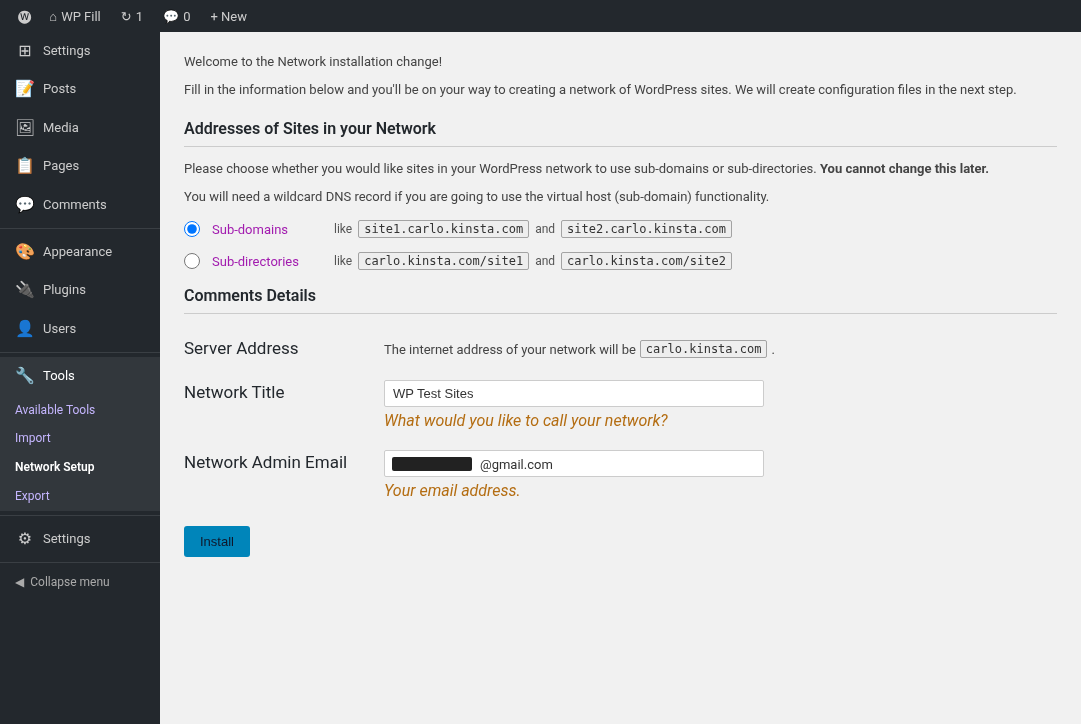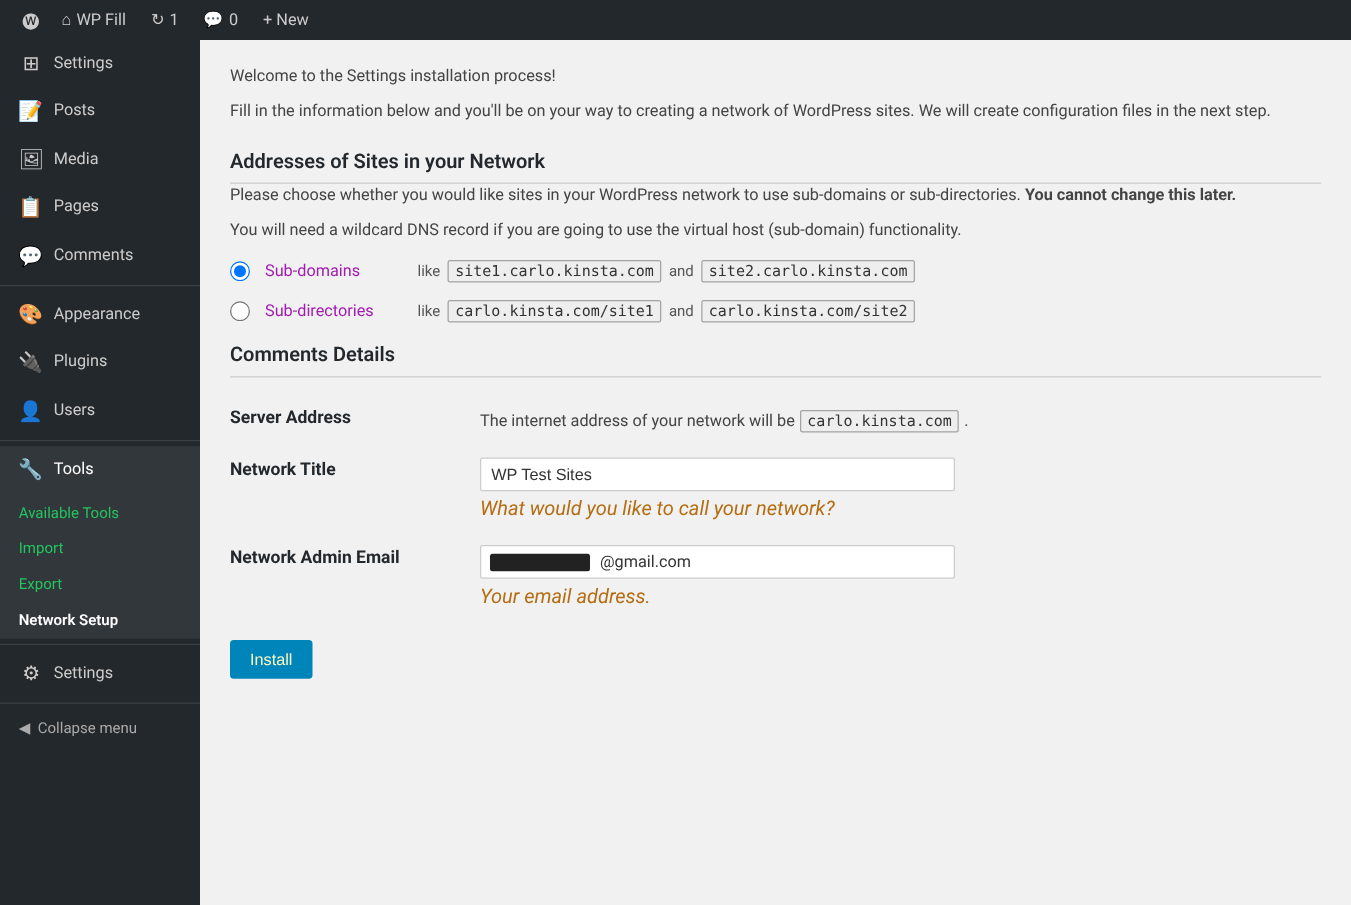--- a/index.html
+++ b/index.html
@@ -51,21 +51,21 @@
       line-height: 1.4;
     }
     .sidebar-item.active-parent { color: #fff; }
     .sidebar-icon { font-size: 16px; width: 20px; text-align: center; flex-shrink: 0; }
     .sidebar-sub {
       background: #32373c;
     }
     .sidebar-sub .sidebar-item {
       padding: 6px 15px 6px 15px;
       font-size: 12px;
-      color: #22c55e;
+      color: #c4b5fd;
     }
     .sidebar-sub .sidebar-item.active-sub { color: #fff; font-weight: bold; }
     .sidebar-divider { height: 1px; background: #3a3f44; margin: 4px 0; }
     .sidebar-collapse {
       display: flex;
       align-items: center;
       gap: 6px;
       padding: 8px 15px;
       color: #aaa;
       cursor: pointer;
@@ -95,20 +95,21 @@
     .description-text {
       color: #444;
       margin-bottom: 20px;
       font-size: 13px;
       line-height: 1.5;
     }
     h2.section-title {
       font-size: 16px;
       font-weight: 600;
       color: #23282d;
+      margin-bottom: 12px;
       border-bottom: 1px solid #ccc;
       padding-bottom: 8px;
     }
     .notice-text {
       color: #444;
       margin-bottom: 8px;
       font-size: 13px;
       line-height: 1.5;
     }
     .radio-row {
@@ -141,22 +142,22 @@
       color: #333;
     }
     .form-table {
       width: 100%;
       border-collapse: collapse;
       margin-top: 12px;
     }
     .form-table th {
       text-align: left;
       padding: 12px 20px 12px 0;
-      font-weight: 700;
-      font-size: 14px;
+      font-weight: 400;
+      font-size: 17px;
       color: #23282d;
       vertical-align: top;
       width: 200px;
       white-space: nowrap;
     }
     .form-table td {
       padding: 10px 0;
       vertical-align: top;
     }
     .server-address-line {
@@ -179,21 +180,21 @@
     }
     .field-hint {
       color: #d63638;
       font-style: italic;
       font-size: 16px;
       margin-top: 4px;
     }
     .field-hint.orange { color: #b46d12; }
     .install-btn {
       background: #0085ba;
-      color: #fef9c3;
+      color: #0f172a;
       border: none;
       border-radius: 3px;
       padding: 8px 16px;
       font-size: 13px;
       cursor: pointer;
       margin-top: 16px;
     }
     .email-prefix-redacted {
       background: #222;
       display: inline-block;
@@ -269,42 +270,42 @@
       <span class="sidebar-icon">🔧</span>
       <span>Tools</span>
     </div>
     <div class="sidebar-sub">
       <div class="sidebar-item">
         <span>Available Tools</span>
       </div>
       <div class="sidebar-item">
         <span>Import</span>
       </div>
+      <div class="sidebar-item active-sub" style="color:#fff;font-weight:600;">
+        <span>Network Setup</span>
+      </div>
       <div class="sidebar-item">
         <span>Export</span>
-      </div>
-      <div class="sidebar-item active-sub" style="color:#fff;font-weight:600;">
-        <span>Network Setup</span>
       </div>
     </div>
     <div class="sidebar-divider"></div>
     <div class="sidebar-item">
       <span class="sidebar-icon">⚙</span>
       <span>Settings</span>
     </div>
     <div class="sidebar-divider"></div>
     <div class="sidebar-collapse">
       <span>◀</span>
       <span>Collapse menu</span>
     </div>
   </div>
 
   <div id="main">
 
-    <p class="welcome-text">Welcome to the Settings installation process!</p>
+    <p class="welcome-text">Welcome to the Network installation change!</p>
     <p class="description-text">Fill in the information below and you'll be on your way to creating a network of WordPress sites. We will create configuration files in the next step.</p>
 
     <h2 class="section-title">Addresses of Sites in your Network</h2>
 
     <p class="notice-text">
       <span>Please choose whether you would like sites in your WordPress network to use sub-domains or sub-directories.</span>
       <strong>You cannot change this later.</strong>
     </p>
     <p class="notice-text">You will need a wildcard DNS record if you are going to use the virtual host (sub-domain) functionality.</p>
 

